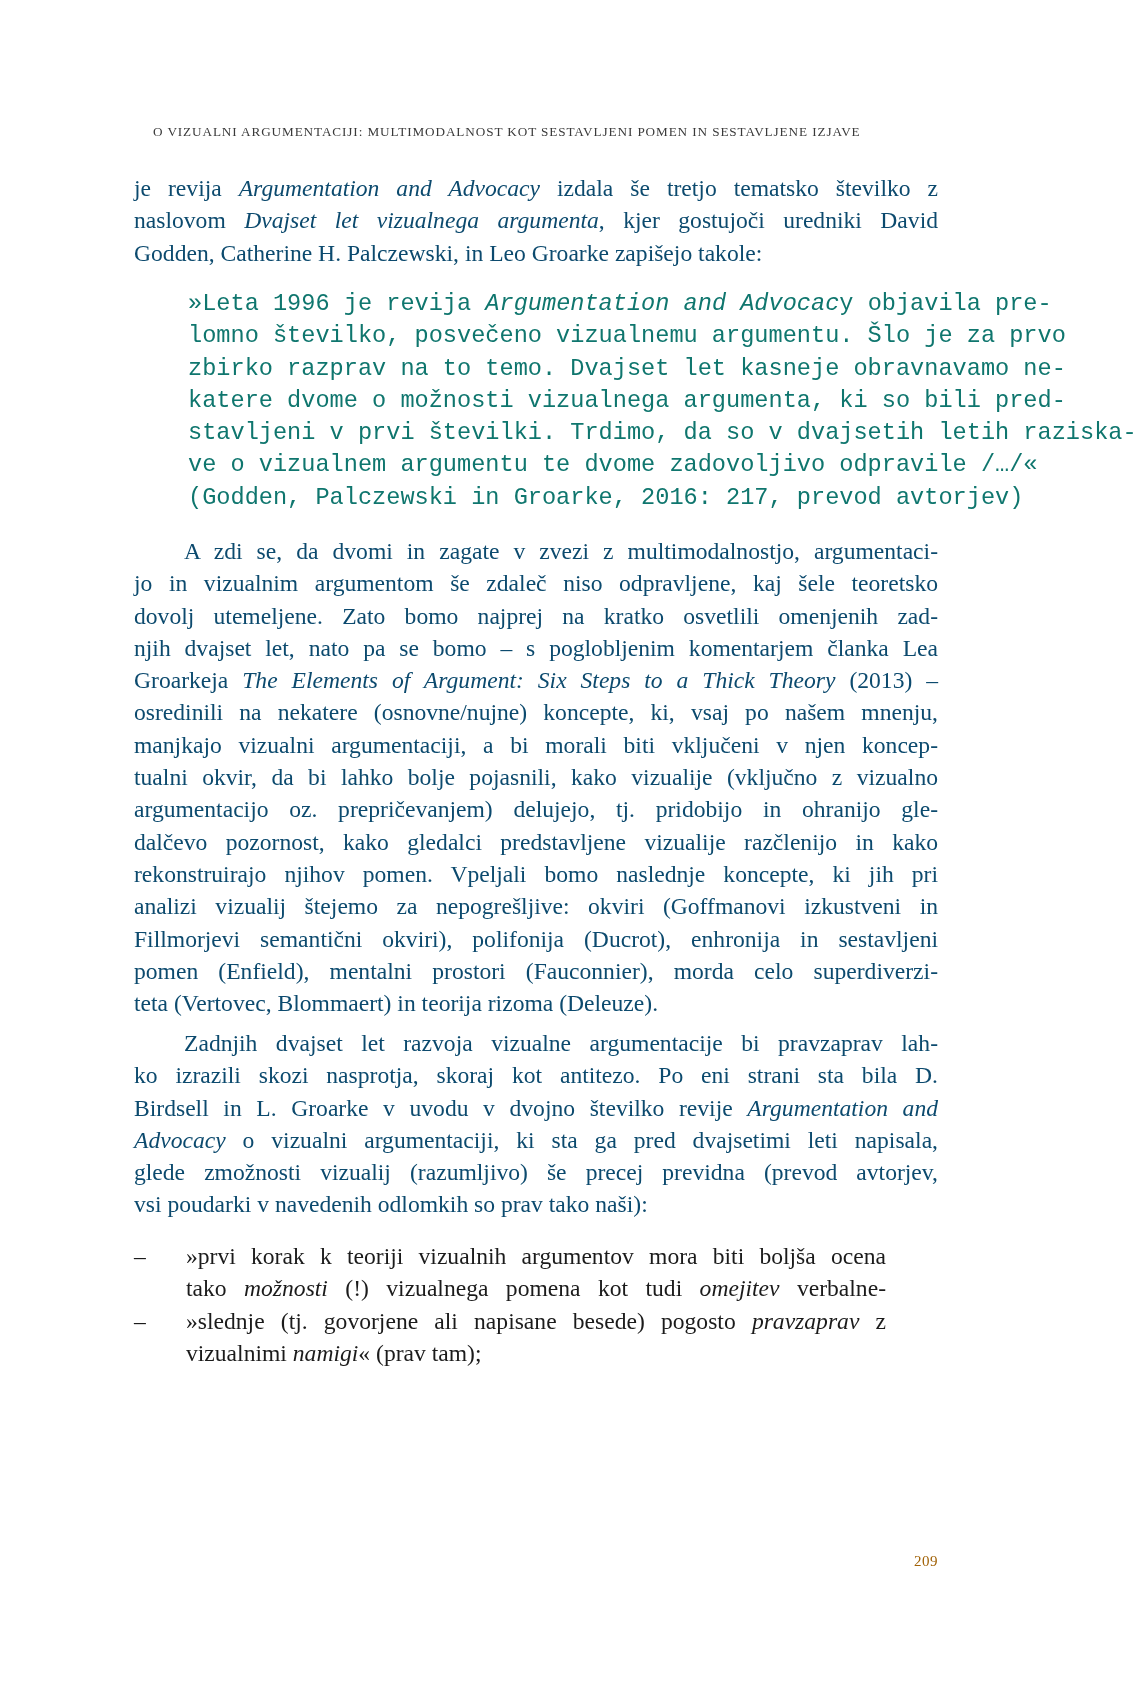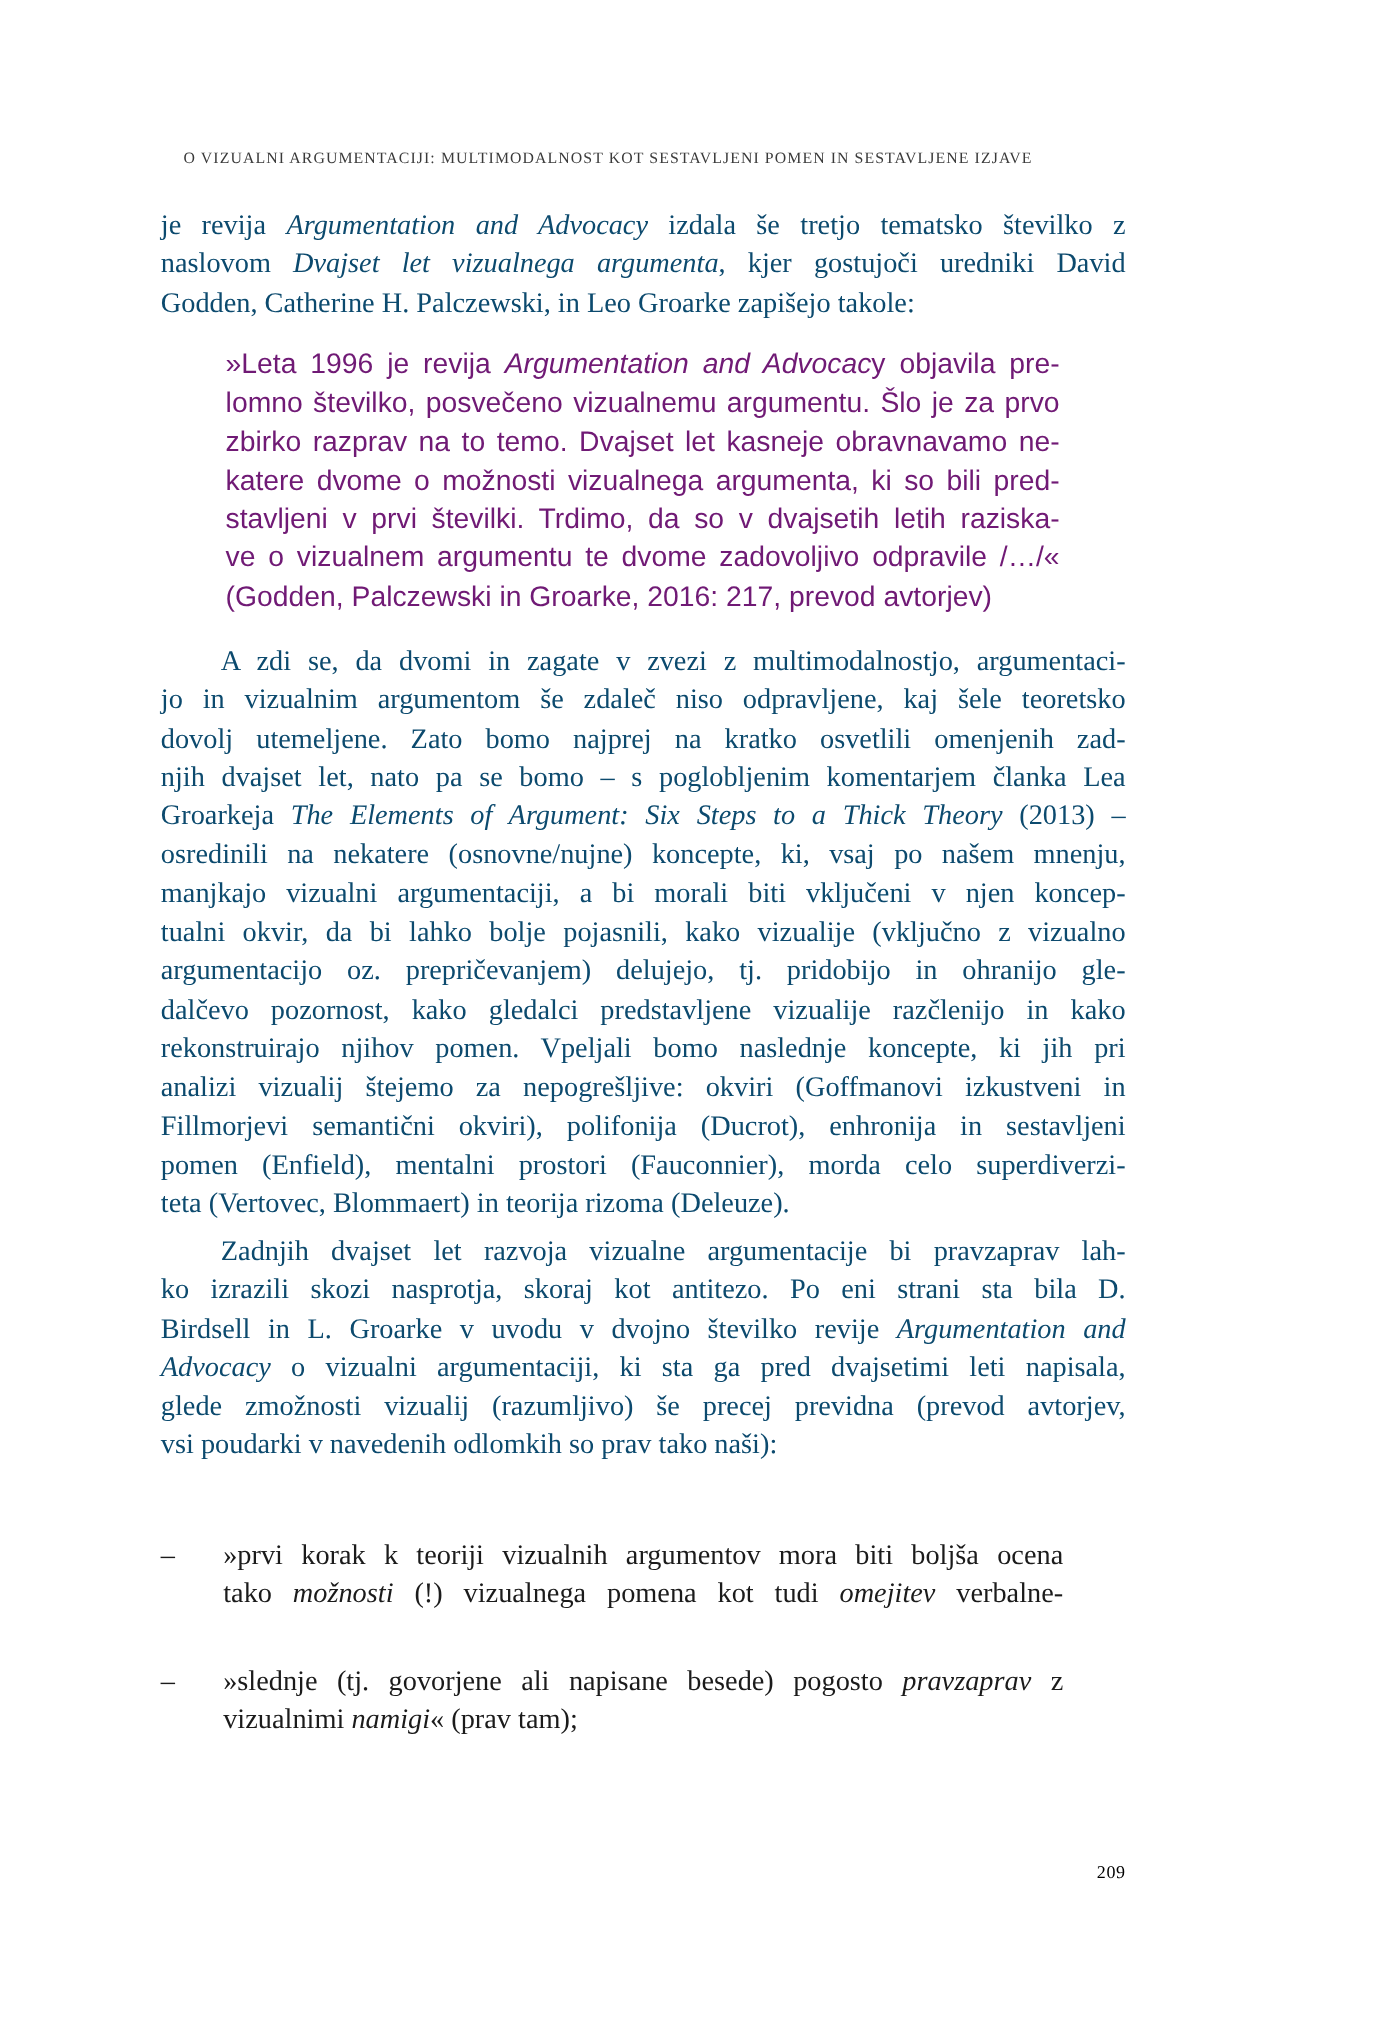--- a/index.html
+++ b/index.html
@@ -14,35 +14,35 @@
   .text-block {
     position: absolute; left: 134px; width: 804px;
     font-family: "Liberation Serif", "DejaVu Serif", serif;
     font-size: 23.6px; line-height: 32.3px; color: #0c4a6e;
   }
   .line { display: block; white-space: nowrap; text-align: justify; text-align-last: justify; height: 32.3px; }
   .line.last { text-align-last: left; }
   .line i { font-style: italic; }
   .p1 { top: 172px; }
   .quote { position: absolute; left: 188px; width: 695px; top: 288px;
-    font-family: Liberation Sans, sans-serif;
-    font-size: 23.6px; line-height: 32.3px; color: #701a75; }
+    font-family: Liberation Mono, monospace;
+    font-size: 23.6px; line-height: 32.3px; color: #0f766e; }
   .p2 { top: 535px; }
   .p3 { top: 1027px; }
   .list { position: absolute; left: 134px; width: 804px; top: 1240px;
     font-family: "Liberation Serif", "DejaVu Serif", serif;
     font-size: 23.6px; line-height: 32.3px; color: #1b1b1b; }
   .list-item { position: relative; padding-left: 52px; margin-bottom: 0; }
   .list-item .dash { position: absolute; left: 0; top: 0; }
-  .list-item .body { width: 700px; margin-top: 40px; }
+  .list-item .body { width: 700px; }
   .indent { text-indent: 0; padding-left: 50px; }
   .page-number {
     position: absolute; left: 898px; top: 1553px; width: 40px; text-align: right;
     font-family: "Liberation Serif", "DejaVu Serif", serif;
-    font-size: 15px; color: #000000; letter-spacing: 0.5px;
+    font-size: 15px; color: #a16207; letter-spacing: 0.5px;
   }
 </style>
 </head>
 <body>
 
 <div class="page">
 
   <div class="running-header">O vizualni argumentaciji: multimodalnost kot sestavljeni pomen in sestavljene izjave</div>
 
   <div class="text-block p1">

